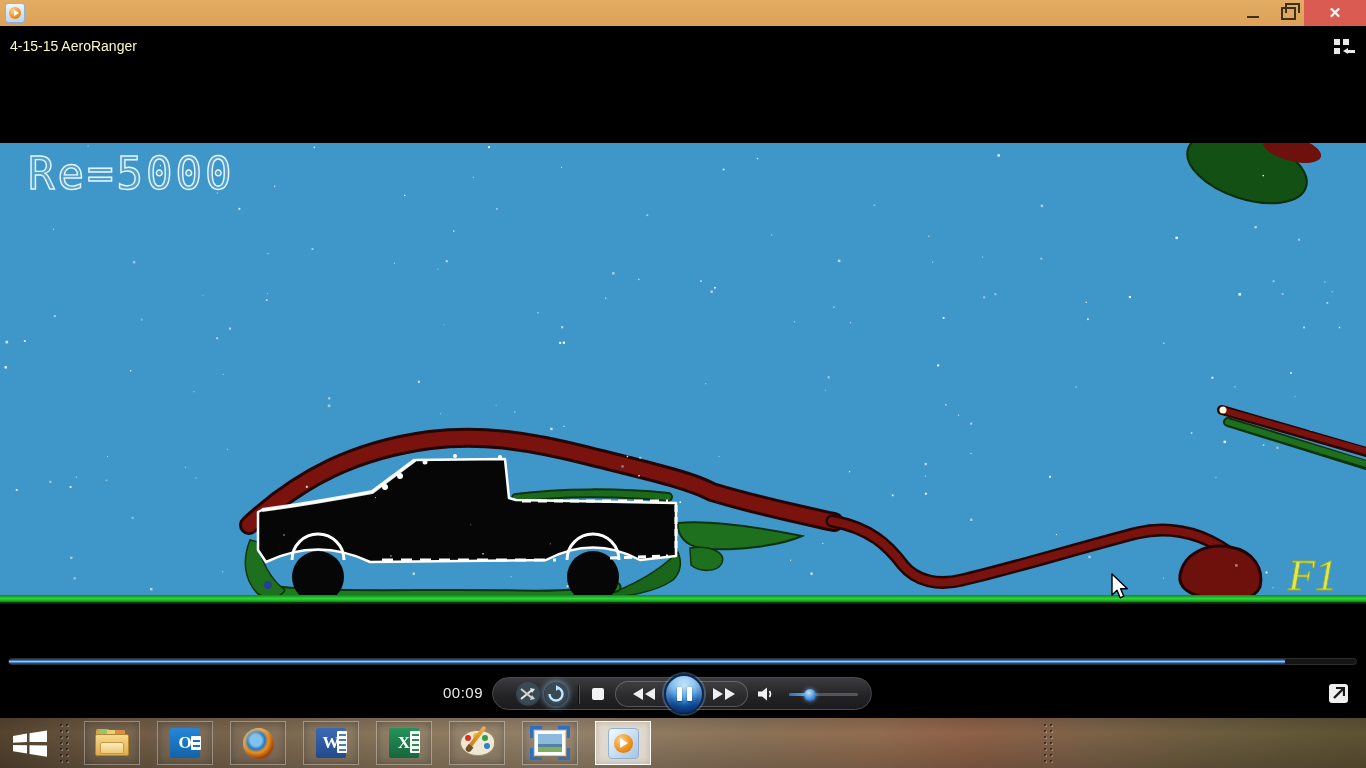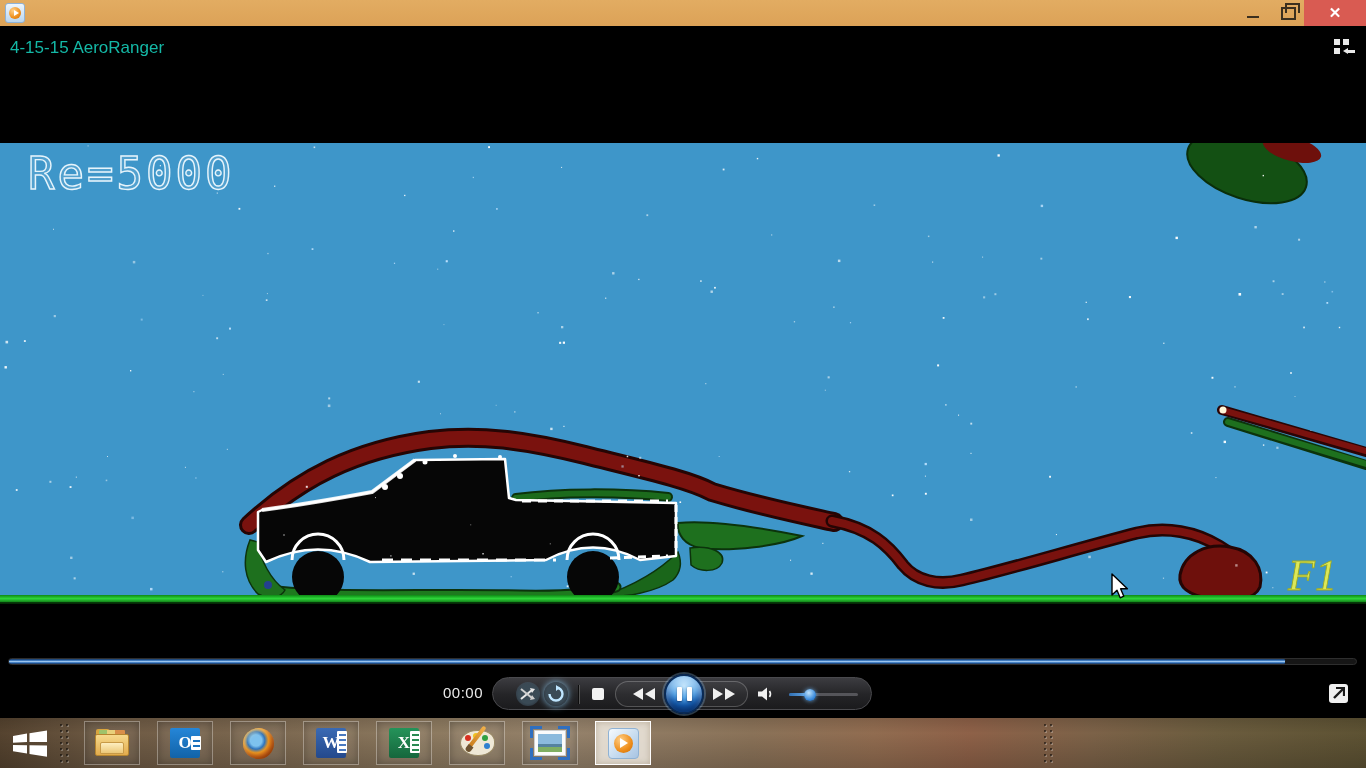--- a/index.html
+++ b/index.html
@@ -14,21 +14,21 @@
   .appicon .tri{position:absolute;left:7.5px;top:6px;width:0;height:0;border-left:5px solid #fff;
            border-top:3px solid transparent;border-bottom:3px solid transparent;}
   .winbtn{position:absolute;top:0;height:26px;display:flex;align-items:center;justify-content:center;}
   .btn-min{left:1238px;width:30px;} .btn-restore{left:1272px;width:32px;}
   .btn-close{left:1304px;width:62px;background:#d95b52;}
   .glyph-min{width:12px;height:2px;background:#3b2f1e;margin-top:8px;}
   .glyph-restore{position:relative;width:11px;height:9px;border:2px solid #3b2f1e;background:transparent;}
   .glyph-restore:before{content:"";position:absolute;left:2px;top:-6px;width:11px;height:8px;border:2px solid #3b2f1e;border-bottom:none;}
   .glyph-close{color:#fff;font-size:15px;font-weight:bold;line-height:26px;}
   
-  .np-title{position:absolute;left:10px;top:38px;color:#14b8a6;font-size:17px;text-align:right;}
+  .np-title{position:absolute;left:10px;top:38px;color:#fef9c3;font-size:14px;text-align:right;}
   .lib-btn{position:absolute;left:1334px;top:36px;width:26px;height:24px;cursor:pointer;}
   .lib-sq{position:absolute;width:6px;height:6px;background:#e9e9e9;}
   .lib-arrow{position:absolute;left:9px;top:12px;width:12px;height:6px;}
   .lib-arrow .shaft{position:absolute;left:4px;top:2px;width:8px;height:2.5px;background:#e9e9e9;}
   .lib-arrow .head{position:absolute;left:0;top:0;width:0;height:0;border-right:5px solid #e9e9e9;
       border-top:3.5px solid transparent;border-bottom:3.5px solid transparent;}
   
   .video{position:absolute;left:0;top:143px;width:1366px;height:461px;background:#3e96c9;overflow:hidden;}
   
   .seek{position:absolute;left:8px;top:658px;width:1349px;height:7px;border-radius:4px;
@@ -357,21 +357,21 @@
 
       <text x="28" y="46" font-family="DejaVu Sans Mono, monospace" font-size="44" letter-spacing="3" fill="rgba(230,244,251,0.12)" stroke="#e6f4fb" stroke-width="1.4">Re=5000</text>
       <text x="1288" y="447" font-family="Liberation Serif, serif" font-size="44" font-style="italic" fill="#dce858" stroke="#9aa820" stroke-width="0.8">F1</text>
     </svg>
   </div>
 
   <div class="seek">
     <div class="seek-fill" style="width: 94.7%;"></div>
   </div>
 
-  <div class="time">00:00</div>
+  <div class="time">00:09</div>
   <div class="ctrlbar">
     <div class="cbtn" style="left:23px;top:4px">
       <div class="badge">
           <svg width="18" height="16" viewBox="0 0 18 16">
         <path d="M2,13 L13,4" stroke="#e8e8e8" stroke-width="2" fill="none"></path>
             <path d="M11,2 L16,3 L13,7 Z" fill="#e8e8e8"></path>
         <path d="M2,3 L13,12" stroke="#cfcfcf" stroke-width="2" fill="none"></path>
             <path d="M13,9 L16,13 L11,14 Z" fill="#cfcfcf"></path>
       </svg>
         </div>

